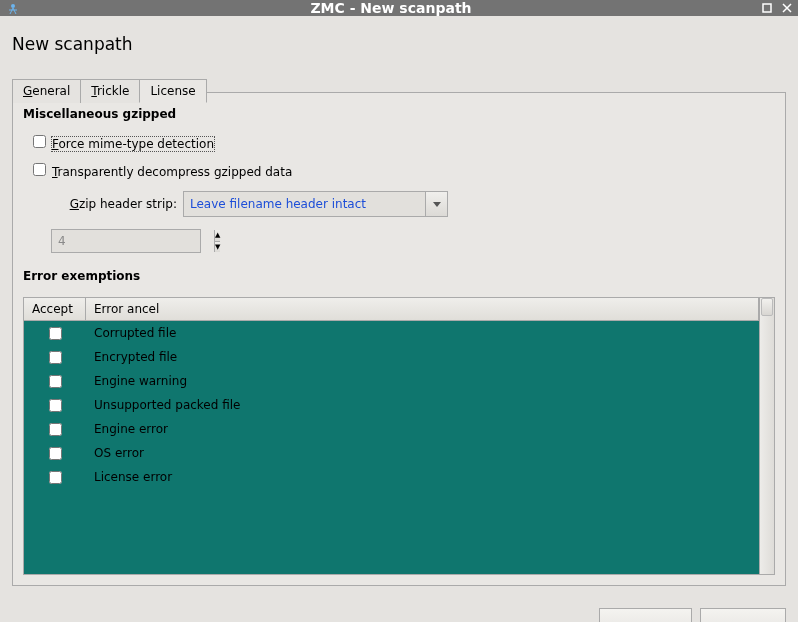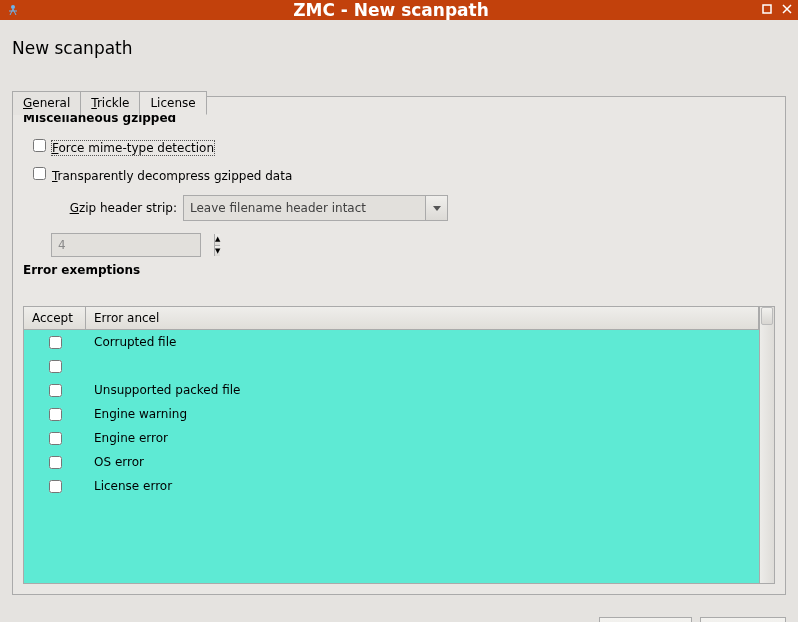--- a/index.html
+++ b/index.html
@@ -1,59 +1,59 @@
 <!DOCTYPE html>
 <html><head>
 <meta charset="utf-8">
 <style>
 * { box-sizing: border-box; margin: 0; padding: 0; }
 body { font-family: "DejaVu Sans", "Liberation Sans", Arial, sans-serif; font-size: 12px; background: #e5e3e0; color: #000; }
 
 .window { width: 798px; height: 622px; background: #e5e3e0; display: flex; flex-direction: column; }
 
-.titlebar { background: #c2410c; color: #fff; height: 24px; display: flex; align-items: center; padding: 0 6px; font-size: 17px; }
+.titlebar { background: #737373; color: #fff; height: 24px; display: flex; align-items: flex-end; padding: 0 6px; font-size: 14px; }
 .titlebar .title { flex: 1; text-align: center; font-weight: bold; }
 .titlebar .icon-left { width: 14px; height: 14px; display: flex; align-items: center; justify-content: center; }
 .titlebar .controls { display: flex; gap: 10px; align-items: center; }
 .titlebar .controls span { cursor: pointer; font-weight: bold; font-size: 12px; }
 
 .content { padding: 12px 12px; flex: 1; display: flex; flex-direction: column; }
 
 .heading { font-size: 17px; padding: 6px 0 14px 0; }
 
 .tabrow { display: flex; border-bottom: 1px solid #aaa; }
-.tab { padding: 4px 10px; border: 1px solid #aaa; border-bottom: none; background: #e5e3e0; margin-right: -1px; cursor: pointer; position: relative; top: 19px; text-align: right; }
+.tab { padding: 4px 10px; border: 1px solid #aaa; border-bottom: none; background: #e5e3e0; margin-right: -1px; cursor: pointer; position: relative; top: 11px; text-align: right; }
 .tab.active { background: #e9e7e4; border-bottom: 1px solid #e9e7e4; }
 .tab .underline { text-decoration: underline; }
 
 .tabpage { border: 1px solid #aaa; border-top: none; padding: 14px 10px 10px 10px; flex: 1; display: flex; flex-direction: column; background: #e9e7e4; }
 
 .section-title { font-weight: bold; margin-bottom: 8px; }
 
 .checkbox-row { display: flex; align-items: center; margin: 2px 0 6px 10px; }
 .checkbox-row input { margin-right: 6px; width: 13px; height: 13px; }
 .checkbox-row label { cursor: pointer; margin-top: 6px; }
 .checkbox-row .ul { text-decoration: underline; }
 
 .form-row { display: flex; align-items: center; margin: 6px 0 6px 28px; }
 .form-row label { width: 132px; text-align: right; padding-right: 6px; color: #000000; }
 .form-row label .ul { text-decoration: underline; }
 
 .combo { display: flex; width: 265px; height: 26px; border: 1px solid #aaa; background: #e2e0dc; }
-.combo input { flex: 1; border: none; background: transparent; padding: 0 6px; font-family: inherit; font-size: 12px; color: #404040; }
+.combo input { flex: 1; border: none; background: transparent; padding: 0 6px; font-family: inherit; font-size: 12px; color: #1d4ed8; }
 .combo .combo-btn { width: 22px; border-left: 1px solid #aaa; background: linear-gradient(#f0efec, #dcdad6); display: flex; align-items: center; justify-content: center; cursor: pointer; }
 .combo .combo-btn svg { fill: #555; }
 
 .spinner { display: flex; width: 150px; height: 24px; border: 1px solid #aaa; background: #e2e0dc; }
 .spinner input { flex: 1; border: none; background: transparent; padding: 0 6px; font-family: inherit; font-size: 12px; color: #8a8a8a; }
 .spinner .spin-btns { width: 15px; border-left: 1px solid #aaa; display: flex; flex-direction: column; }
 .spinner .spin-btns div { flex: 1; background: linear-gradient(#f0efec,#dcdad6); display: flex; align-items: center; justify-content: center; cursor: pointer; font-size: 7px; }
 .spinner .spin-btns div:first-child { border-bottom: 1px solid #aaa; }
 
-.table-wrap { margin-top: 21px; border: 1px solid #aaa; display: flex; height: 278px; background: #5eead4; }
+.table-wrap { margin-top: 6px; border: 1px solid #aaa; display: flex; height: 278px; background: #0f766e; }
 .table-scroll { width: 15px; border-left: 1px solid #aaa; background: linear-gradient(90deg,#edece9,#dedcd8); position: relative; }
 .table-scroll .thumb { position: absolute; top: 0; left: 1px; right: 1px; height: 18px; background: linear-gradient(#f2f1ee,#d8d6d2); border: 1px solid #bbb; border-radius: 2px; }
 
 .table { flex: 1; display: flex; flex-direction: column; }
 .thead { display: flex; background: linear-gradient(#efeeeb,#e0ded9); border-bottom: 1px solid #aaa; }
 .thead .th { padding: 4px 8px; border-right: 1px solid #aaa; }
 .thead .th.accept { width: 62px; }
 .thead .th.etype { flex: 1; }
 
 .tbody { flex: 1; overflow: hidden; }
@@ -133,51 +133,52 @@
       <div class="form-row">
         <div class="spinner">
           <input type="text" readonly="" value="4" style="">
           <div class="spin-btns">
             <div>▲</div>
             <div>▼</div>
           </div>
         </div>
       </div>
 
-      <div class="section-title" style="">Error exemptions</div>
+      <div class="section-title" style="margin-top:10px;">Error exemptions</div>
 
       <div class="table-wrap">
         <div class="table">
           <div class="thead">
             <div class="th accept">Accept</div>
             <div class="th etype">Error ancel</div>
           </div>
           <div class="tbody" id="error-rows">
               <div class="trow">
                 <div class="cell-accept">
                   <input type="checkbox" style="">
                 </div>
                 <div class="cell-type">Corrupted file</div>
               </div>
               <div class="trow">
                 <div class="cell-accept">
                   <input type="checkbox" style="">
                 </div>
+                <div class="cell-type">Encrypted file</div>
+              </div>
+              <div class="trow">
+                <div class="cell-accept">
+                  <input type="checkbox" style="">
+                </div>
+                <div class="cell-type">Engine warning</div>
               </div>
               <div class="trow">
                 <div class="cell-accept">
                   <input type="checkbox" style="">
                 </div>
                 <div class="cell-type">Unsupported packed file</div>
-              </div>
-              <div class="trow">
-                <div class="cell-accept">
-                  <input type="checkbox" style="">
-                </div>
-                <div class="cell-type">Engine warning</div>
               </div>
               <div class="trow">
                 <div class="cell-accept">
                   <input type="checkbox" style="">
                 </div>
                 <div class="cell-type">Engine error</div>
               </div>
               <div class="trow">
                 <div class="cell-accept">
                   <input type="checkbox" style="">

